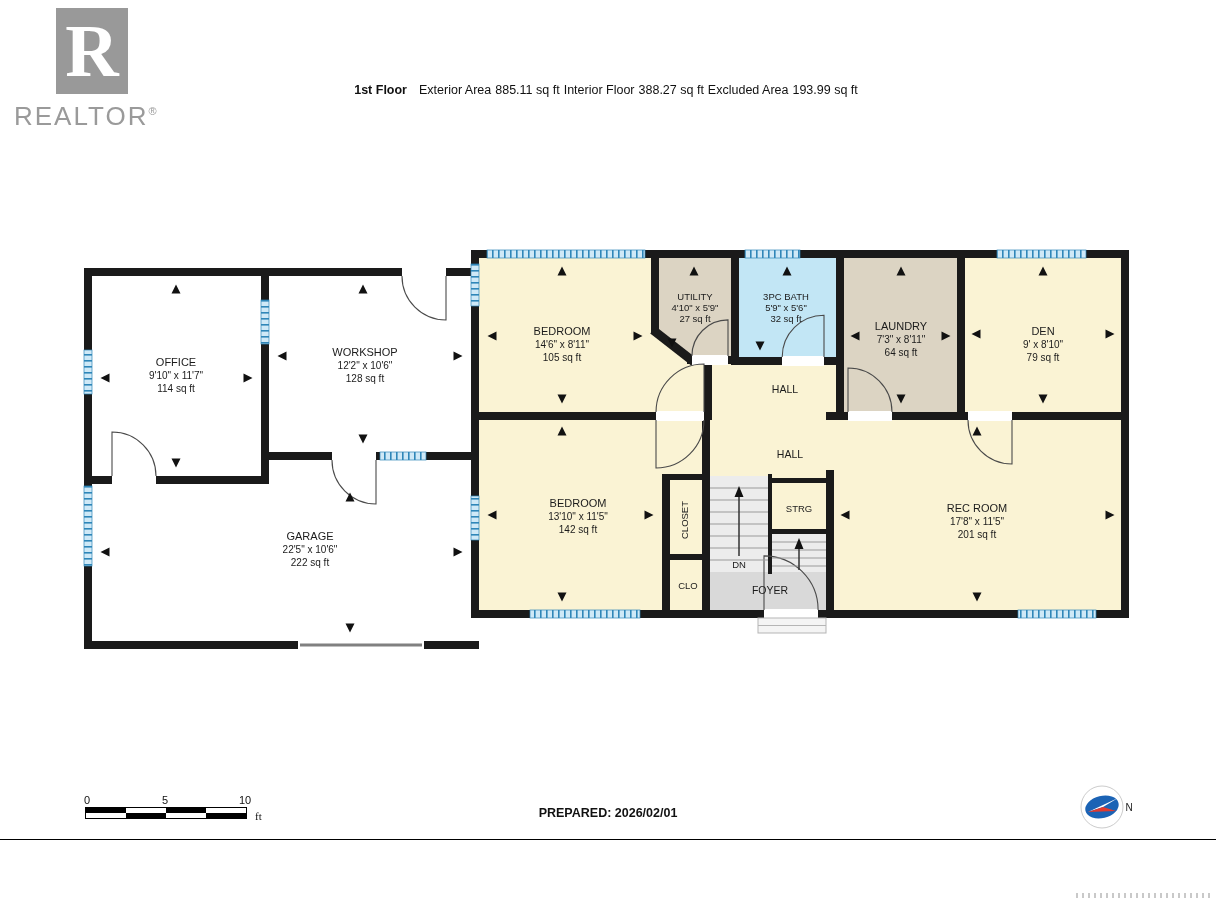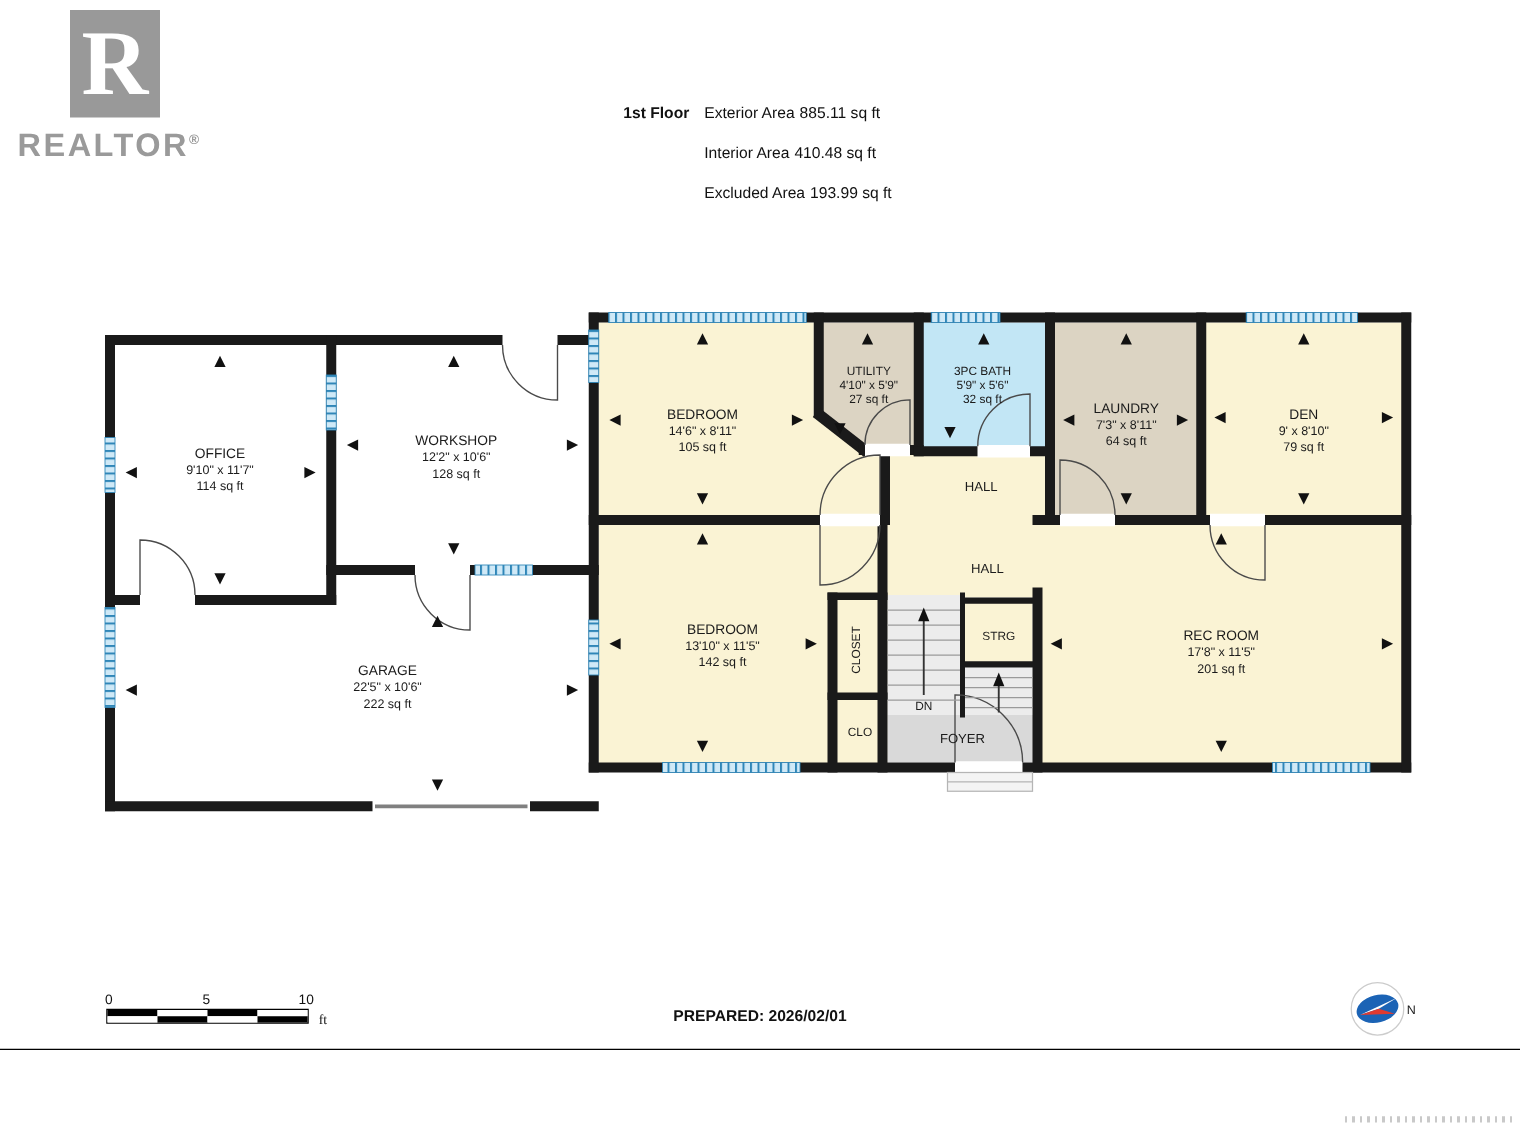--- a/index.html
+++ b/index.html
@@ -3,28 +3,28 @@
 <meta charset="utf-8">
 <style>
   html,body{margin:0;padding:0;background:#fff;}
   .page{position:relative;width:1216px;height:912px;background:#fff;overflow:hidden;
         font-family:"Liberation Sans",sans-serif;color:#111;}
   
   .brand{position:absolute;left:14px;top:8px;width:160px;}
   .logo-block{margin-left:42px;width:72px;height:86px;background:#999;color:#fff;
               display:flex;align-items:center;justify-content:center;}
   .logo-r{font-family:"Liberation Serif",serif;font-size:74px;font-weight:bold;line-height:1;}
-  .logo-word{margin-top:7px;font-size:26px;color:#9a9a9a;letter-spacing:2px;white-space:nowrap;font-weight:bold;}
+  .logo-word{margin-top:7px;font-size:26px;color:#9a9a9a;letter-spacing:2px;white-space:nowrap;}
   .logo-word sup{font-size:11px;}
   .page-title{position:absolute;top:44px;left:0;width:100%;text-align:center;
               font-size:21px;font-weight:bold;margin:0;}
   .floor-info{position:absolute;top:83px;left:0;width:100%;display:flex;
               justify-content:center;gap:12px;font-size:12.5px;}
   .floor-label{font-weight:bold;}
-  .area-lines{display:flex;flex-direction:column;gap:18px;}
+  .area-lines{display:flex;gap:0;}
   .area-line span{margin-right:4px;}
   
   .plan{position:absolute;left:0;top:0;}
   .wall{fill:#1a1a1a;}
   .gap{fill:#ffffff;}
   .winh{fill:url(#winH);stroke:#2f86b8;stroke-width:0.7;}
   .winv{fill:url(#winV);stroke:#2f86b8;stroke-width:0.7;}
   .doorarc{stroke:#4a4a4a;stroke-width:1.1;fill:none;}
   .tread{stroke:#9a9a9a;stroke-width:1;fill:none;}
   .sarrow{stroke:#333;stroke-width:1.5;fill:none;}
@@ -62,21 +62,21 @@
       <span class="logo-r">R</span>
     </div>
     <div class="logo-word"><span>REALTOR</span><sup>®</sup></div>
   </div>
 
 
   <div class="floor-info">
     <div class="floor-label">1st Floor</div>
     <div class="area-lines">
       <div class="area-line"><span>Exterior Area</span><span>885.11 sq ft</span></div>
-      <div class="area-line"><span>Interior Area</span><span>410.48 sq ft</span></div>
+      <div class="area-line"><span>Interior Floor</span><span>388.27 sq ft</span></div>
       <div class="area-line"><span>Excluded Area</span><span>193.99 sq ft</span></div>
     </div>
   </div>
 
   <svg class="plan" width="1216" height="912" viewBox="0 0 1216 912">
     <defs>
       <pattern id="winH" width="6" height="8" patternUnits="userSpaceOnUse">
         <rect width="6" height="8" fill="#cfe9f7"></rect>
           <rect width="1.6" height="8" fill="#2f86b8"></rect>
       </pattern>

